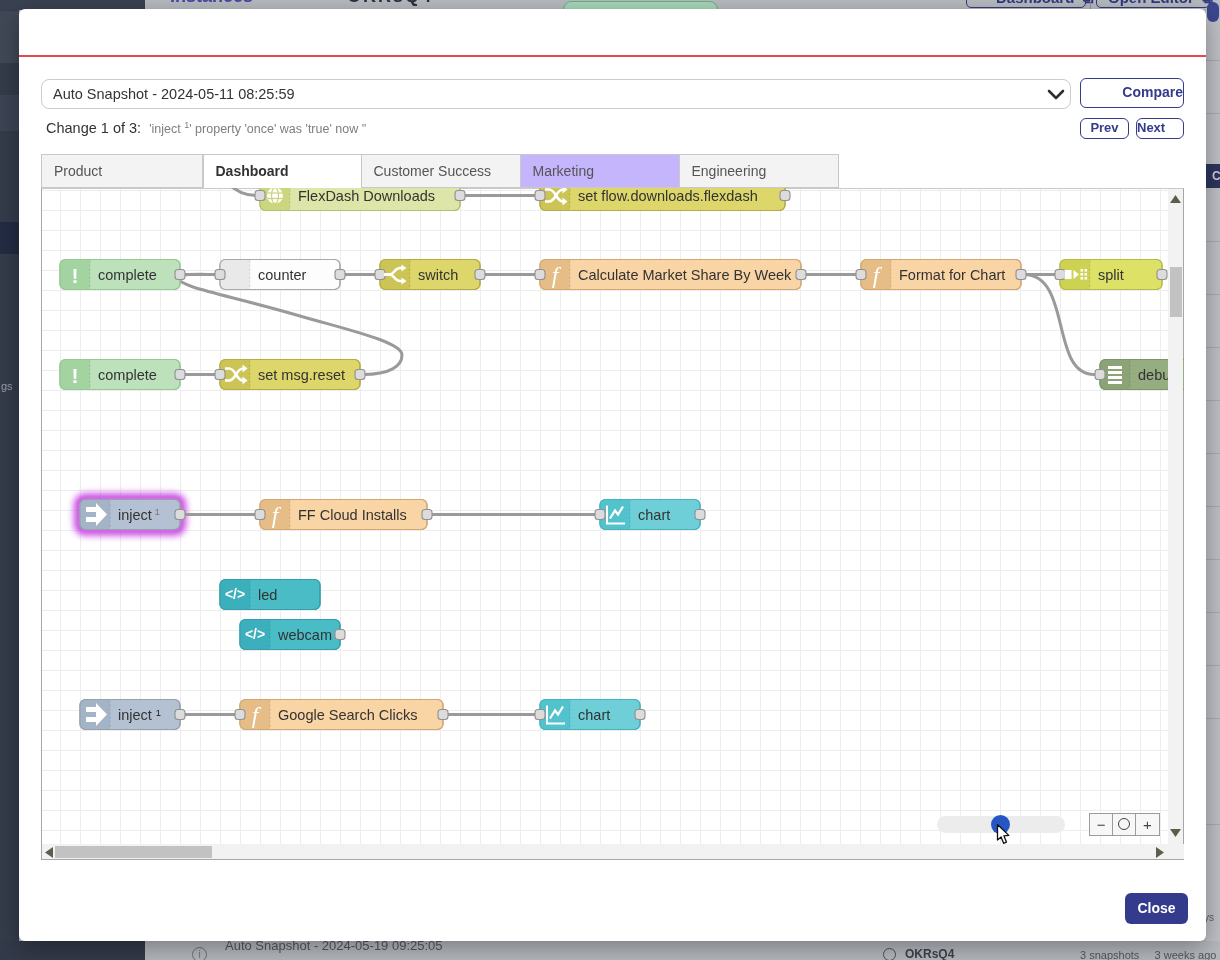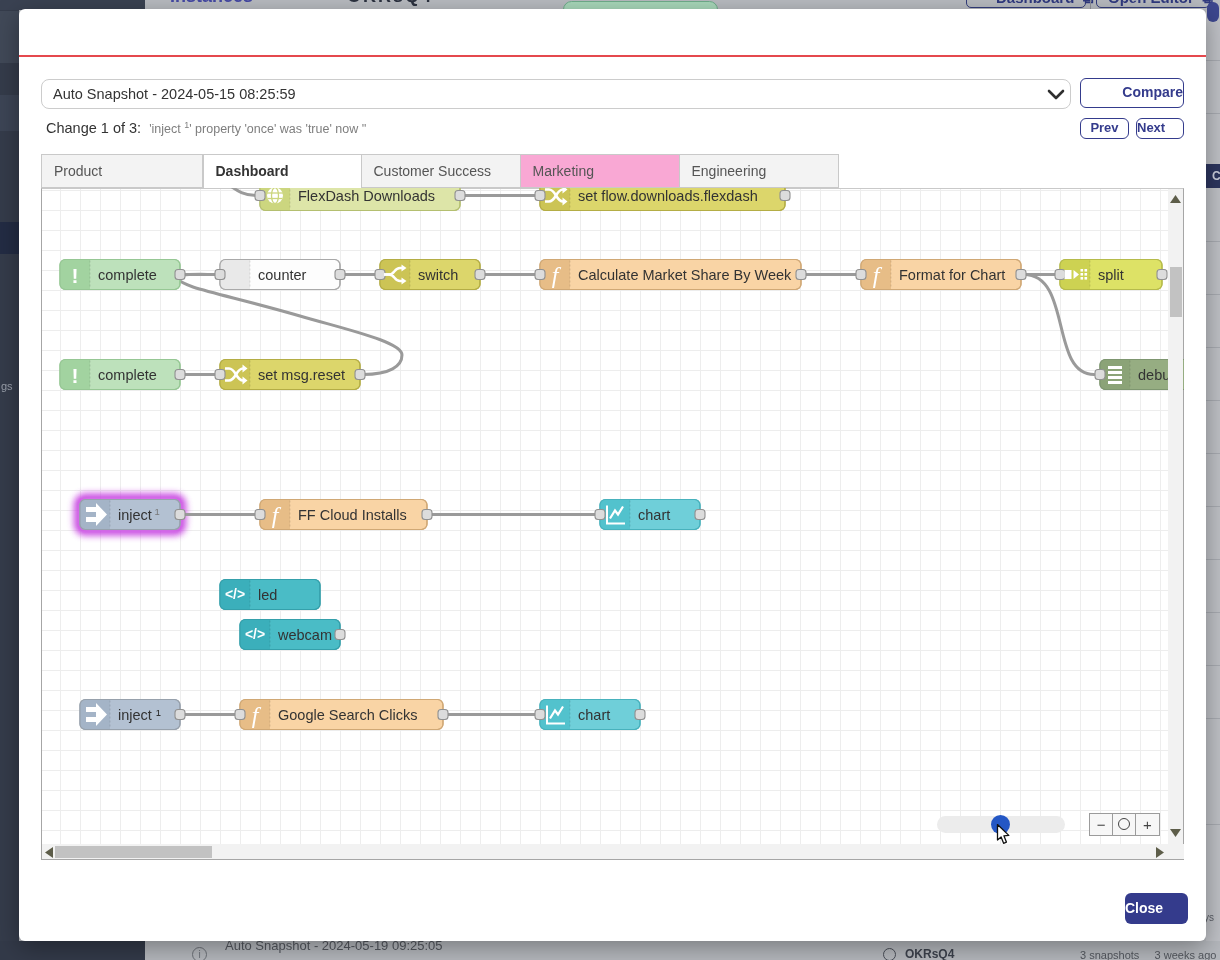--- a/index.html
+++ b/index.html
@@ -50,38 +50,38 @@
   <div class="abs" style="left:80px;top:-3px;font-size:13px;color:#53575e">Auto Snapshot - 2024-05-19 09:25:05</div>
   <div class="abs" style="left:738px;top:7px;width:13px;height:13px;border:1.5px solid #4a4f58;border-radius:50%"></div>
   <div class="abs" style="left:760px;top:6px;font-size:12px;font-weight:bold;color:#3d424d">OKRsQ4</div>
   <div class="abs" style="left:935px;top:8px;font-size:11px;color:#53575e">3 snapshots &nbsp;&nbsp;&nbsp; 3 weeks ago&nbsp; 1 d</div>
 </div>
 
 <div class="abs" style="left:19px;top:9px;width:1187px;height:932px;background:#fff;border-radius:6px;box-shadow:0 6px 24px rgba(0,0,0,.35)">
 
   <div class="abs" style="left:0;top:45.5px;width:1187px;height:2.5px;background:#e5484d"></div>
 
-  <div class="abs" style="left:22px;top:70px;width:1030px;height:30px;border:1px solid #ccc;border-radius:8px;font-size:14.5px;color:#333;line-height:28px;padding-left:11px">Auto Snapshot - 2024-05-15 08:25:59</div>
+  <div class="abs" style="left:22px;top:70px;width:1030px;height:30px;border:1px solid #ccc;border-radius:8px;font-size:14.5px;color:#333;line-height:28px;padding-left:11px">Auto Snapshot - 2024-05-11 08:25:59</div>
   <svg class="abs" style="left:1028px;top:80px" width="18" height="12" viewBox="0 0 18 12">
       <path d="M2,2 L9,9 L16,2" stroke="#2f2f2f" stroke-width="2.6" fill="none" stroke-linecap="round" stroke-linejoin="round"></path>
     </svg>
 
   <div class="abs" style="left:1061px;top:69px;width:104px;height:30px;border:1.5px solid #343b8c;border-radius:6px;color:#343b8c;font-size:14px;font-weight:bold;text-align:right;line-height:27px">Compare</div>
 
   <div class="abs" style="left:27px;top:111px;font-size:14.5px;color:#333">Change 1 of 3: &nbsp;<span style="font-size:12.5px;color:#7e7e7e">'inject <sup style="font-size:9px">1</sup>' property 'once' was 'true' now ''</span></div>
   <div class="abs" style="left:1061px;top:109px;width:49px;height:21px;border:1.5px solid #343b8c;border-radius:6px;color:#343b8c;font-size:13px;font-weight:bold;text-align:center;line-height:18px">Prev</div>
   <div class="abs" style="left:1117px;top:109px;width:48px;height:21px;border:1.5px solid #343b8c;border-radius:6px;color:#343b8c;font-size:13px;font-weight:bold;line-height:18px">Next</div>
 
-  <div class="abs" style="left:1106px;top:884px;width:63px;height:31px;background:#343b8c;border-radius:6px;color:#fff;font-size:14px;font-weight:bold;text-align:left;line-height:31px">Close</div>
+  <div class="abs" style="left:1106px;top:884px;width:63px;height:31px;background:#343b8c;border-radius:6px;color:#fff;font-size:14px;font-weight:bold;text-align:center;line-height:31px">Close</div>
 </div>
 
 <div class="abs" style="left:41px;top:154px;width:161.5px;height:34px;background:#f3f3f3;border:1px solid #c9c9c9;font-size:14px;color:#555;line-height:32px;padding-left:12px">Product</div>
 <div class="abs" style="left:202.5px;top:154px;width:159px;height:34.5px;background:#fff;border:1px solid #c9c9c9;border-bottom:none;font-size:14px;font-weight:bold;color:#333;line-height:32px;padding-left:12px">Dashboard</div>
 <div class="abs" style="left:361.5px;top:154px;width:159px;height:34px;background:#f3f3f3;border:1px solid #c9c9c9;border-left:none;font-size:14px;color:#555;line-height:32px;padding-left:12px">Customer Success</div>
-<div class="abs" style="left:520.5px;top:154px;width:159px;height:34px;background:#f9a8d4;border:1px solid #c9c9c9;border-left:none;font-size:14px;color:#555;line-height:32px;padding-left:12px">Marketing</div>
+<div class="abs" style="left:520.5px;top:154px;width:159px;height:34px;background:#c4b5fd;border:1px solid #c9c9c9;border-left:none;font-size:14px;color:#555;line-height:32px;padding-left:12px">Marketing</div>
 <div class="abs" style="left:679.5px;top:154px;width:159px;height:34px;background:#f3f3f3;border:1px solid #c9c9c9;border-left:none;font-size:14px;color:#555;line-height:32px;padding-left:12px">Engineering</div>
 
 <div class="abs" style="left:41px;top:188px;width:1143px;height:672px;border:1px solid #a6a6a6;border-top:1px solid #c9c9c9;background:#fff"></div>
 <div class="abs" style="left:42px;top:189px;width:1126px;height:655px;
   background-image:linear-gradient(to right,#ededed 1px,transparent 1px),linear-gradient(to bottom,#ededed 1px,transparent 1px);
   background-size:20px 20px;background-position:18px 1px"></div>
 <svg style="position:absolute;left:41px;top:188px" width="1143" height="672" viewBox="41 188 1143 672">
 <defs>
 <filter id="pg" x="-50%" y="-50%" width="200%" height="200%">
         <feGaussianBlur stdDeviation="3"></feGaussianBlur>

